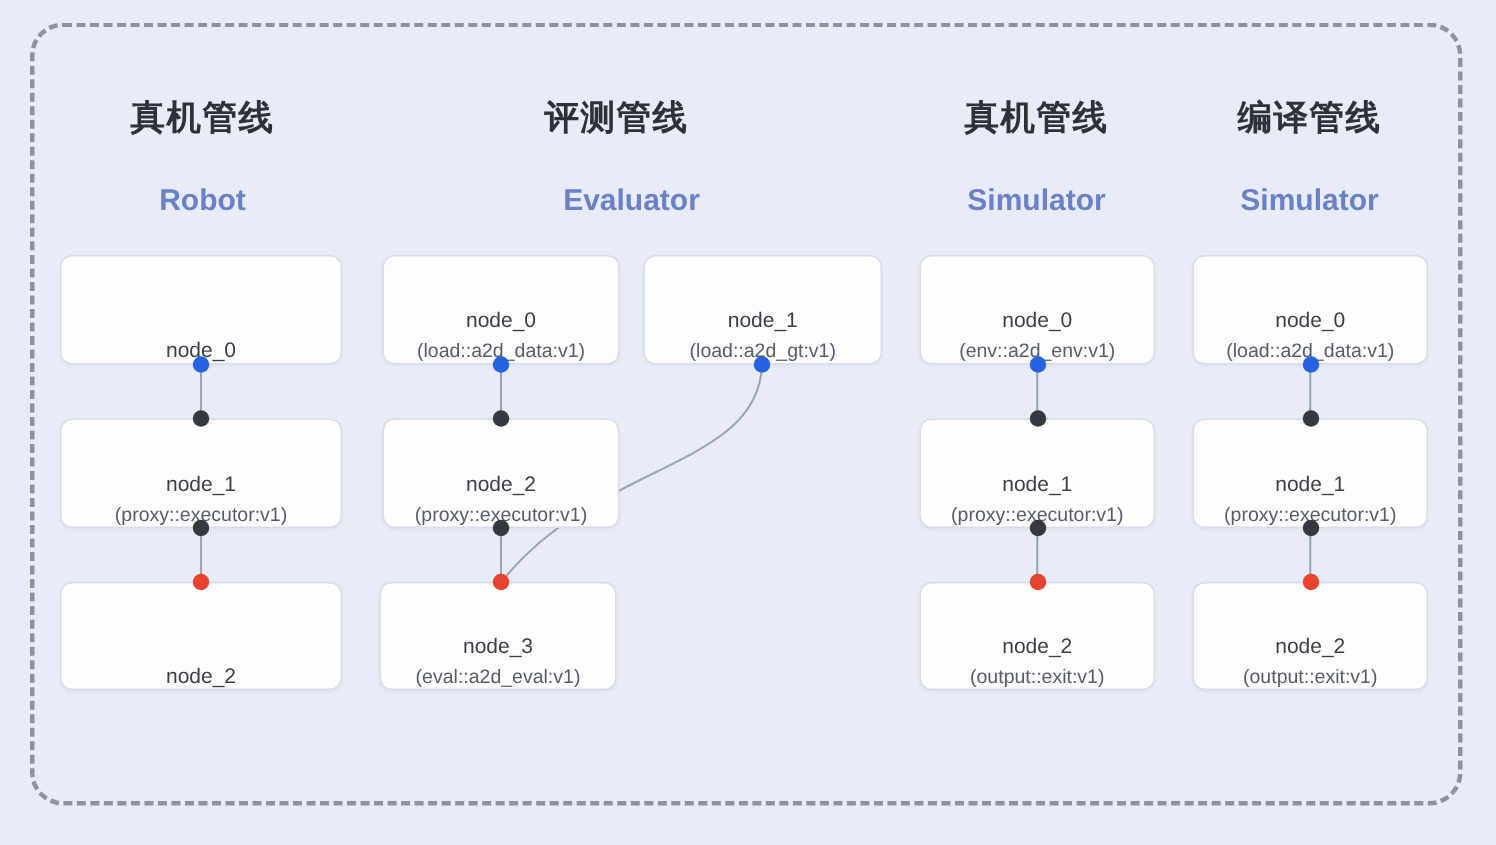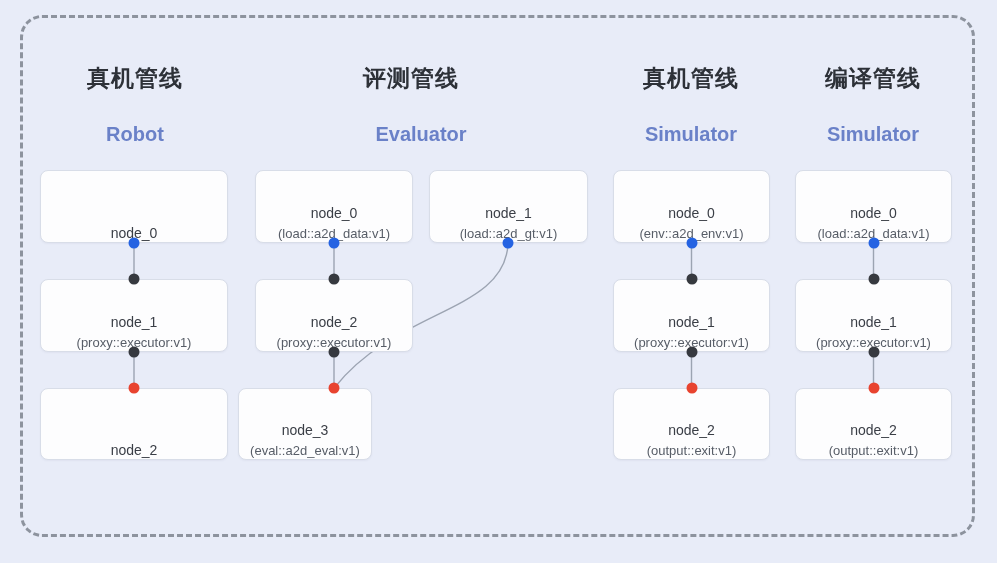--- a/index.html
+++ b/index.html
@@ -127,21 +127,21 @@
     <div class="node-type">(load::a2d_data:v1)</div>
   </div>
   <div class="node" style="left:429px;top:170px;width:159px;height:73px">
     <div class="node-name">node_1</div>
     <div class="node-type">(load::a2d_gt:v1)</div>
   </div>
   <div class="node" style="left:255px;top:279px;width:158px;height:73px">
     <div class="node-name">node_2</div>
     <div class="node-type">(proxy::executor:v1)</div>
   </div>
-  <div class="node" style="left:238px;top:388px;width:134px;height:72px">
+  <div class="node" style="left:253px;top:388px;width:158px;height:72px">
     <div class="node-name">node_3</div>
     <div class="node-type">(eval::a2d_eval:v1)</div>
   </div>
   <div class="dot dot-blue" style="left:334px;top:243px"></div>
   <div class="dot dot-blue" style="left:508px;top:243px"></div>
   <div class="dot dot-black" style="left:334px;top:279px"></div>
   <div class="dot dot-black" style="left:334px;top:352px"></div>
   <div class="dot dot-red" style="left:334px;top:388px"></div>
 
   <div class="cn-title" style="left:691px">真机管线</div>

